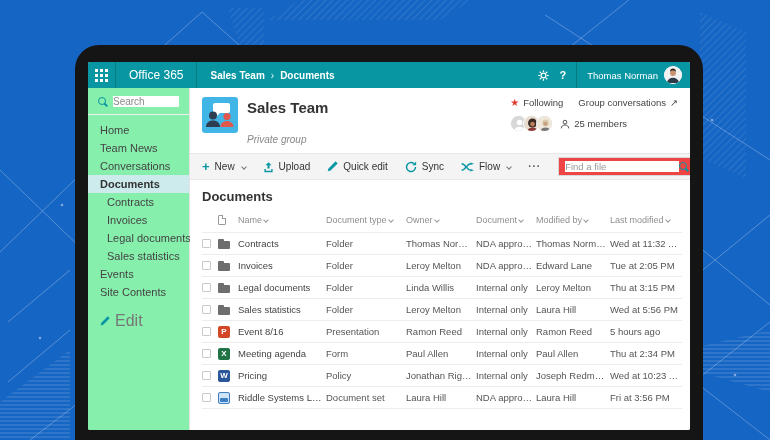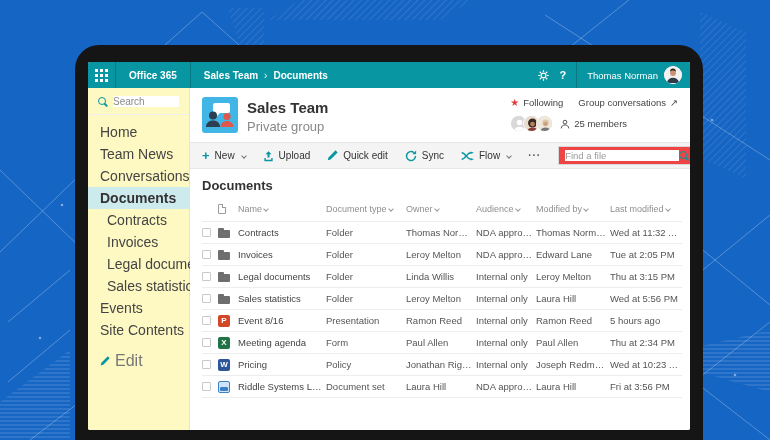--- a/index.html
+++ b/index.html
@@ -10,57 +10,57 @@
 
   
   .device { position:absolute; left:75px; top:45px; width:628px; height:420px;
             background:#151515; border-radius:24px 24px 0 0; }
   .screen { position:absolute; left:13px; top:17px; width:602px; height:368px;
             background:#fff; overflow:hidden; border-radius:2px; }
 
   
   .suitebar { height:26px; background:#0896a2; display:flex; align-items:stretch; color:#fff; }
   .sb-seg { display:flex; align-items:center; justify-content:center;
-            border-right:1px solid rgba(0,0,0,0.18); padding:0 13px; font-size:10px; font-weight:bold; }
+            border-right:1px solid rgba(0,0,0,0.18); padding:0 13px; font-size:12px; font-weight:normal; }
   .sb-waffle { width:28px; padding:0; }
   .waffle { width:13px; height:13px; position:relative; }
   .waffle i { position:absolute; width:3px; height:3px; background:#fff; }
   .crumbs { display:flex; align-items:center; gap:6px; padding:0 13px; font-size:10px; font-weight:bold; flex:1; }
   .crumb-sep { font-weight:normal; font-size:10px; opacity:.9; }
   .sb-right { display:flex; align-items:center; gap:10px; padding-right:8px; }
   .sb-help { font-size:11px; font-weight:bold; cursor:pointer; }
   .sb-user { display:flex; align-items:center; gap:6px; border-left:1px solid rgba(0,0,0,0.18);
              padding-left:10px; height:100%; font-size:9.5px; cursor:pointer; }
   .sb-avatar { width:18px; height:18px; border-radius:50%; overflow:hidden; background:#f2f2f2; }
 
   .bodyrow { display:flex; height:342px; }
 
   
-  .sidebar { width:102px; border-right:1px solid #e3e3e3; background:#fef9c3; flex-shrink:0; }
+  .sidebar { width:102px; border-right:1px solid #e3e3e3; background:#86efac; flex-shrink:0; }
   .search-row { display:flex; align-items:center; gap:5px; padding:8px 10px 7px 10px; border-bottom:1px solid #eee; }
   .side-search { border:0; outline:0; width:66px; font-size:10px; color:#666; font-family:"Liberation Sans",sans-serif; }
   .side-search::placeholder { color:#8a8a8a; }
-  .nav { padding-top:6px; font-size:14px; color:#444; }
+  .nav { padding-top:6px; font-size:11px; color:#444; }
   .nav-item { padding:3px 12px; cursor:pointer; white-space:nowrap; }
   .nav-item.sub { padding-left:19px; }
   .nav-item.active { background:#cdeaed; font-weight:bold; color:#333; }
   .edit-row { margin-top:8px; display:flex; gap:5px; align-items:center; padding:3px 12px; color:#777; font-size:16px; cursor:pointer; }
 
   
   .mag { width:10px; height:10px; position:relative; display:inline-block; flex-shrink:0; }
   .mag::before { content:""; position:absolute; width:6px; height:6px; border:1.5px solid #0896a2; border-radius:50%; left:0; top:0; }
   .mag::after { content:""; position:absolute; width:4px; height:1.5px; background:#0896a2; transform:rotate(45deg); left:6px; top:7px; }
 
   
   .main { flex:1; display:flex; flex-direction:column; background:#fff; min-width:0; }
   .site-header { display:flex; align-items:flex-start; padding:9px 12px 8px 12px; }
   .logo { width:36px; height:36px; flex-shrink:0; cursor:pointer; }
   .titles { margin-left:9px; padding-top:2px; }
   .site-title { font-size:15px; font-weight:bold; color:#333; }
-  .site-sub { font-size:13px; color:#888; margin-top:3px; }
+  .site-sub { font-size:10px; color:#888; margin-top:18px;font-style:italic; }
   .hdr-right { margin-left:auto; font-size:9.5px; color:#444; }
   .r1 { display:flex; gap:15px; align-items:center; justify-content:flex-end; }
   .follow, .convos { display:flex; align-items:center; gap:4px; cursor:pointer; }
   .star { color:#e03c31; font-size:10px; line-height:1; }
   .r2 { display:flex; align-items:center; justify-content:flex-start; gap:7px; margin-top:7px; }
   .av-stack { display:flex; }
   .avx { width:17px; height:17px; border-radius:50%; overflow:hidden; margin-left:-4px; border:1px solid #fff; background:#ddd; cursor:pointer; }
   .avx:first-child { margin-left:0; }
   .members { display:flex; align-items:center; gap:4px; cursor:pointer; }
 
@@ -345,21 +345,21 @@
             </span>
             <span class="th">
               <span>Document type</span>
                 <span class="caret"></span>
             </span>
             <span class="th">
               <span>Owner</span>
                 <span class="caret"></span>
             </span>
             <span class="th">
-              <span>Audience</span>
+              <span>Document</span>
                 <span class="caret"></span>
             </span>
             <span class="th">
               <span>Modified by</span>
                 <span class="caret"></span>
             </span>
             <span class="th">
               <span>Last modified</span>
                 <span class="caret"></span>
             </span>

